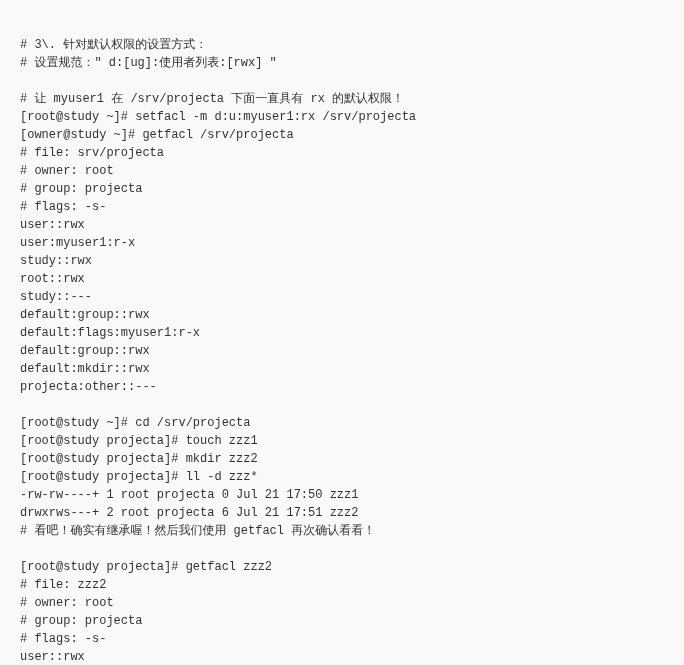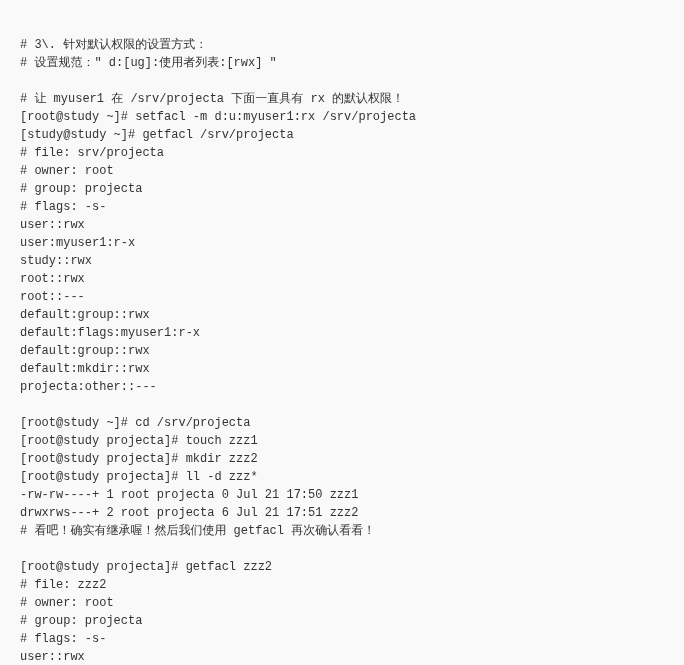--- a/index.html
+++ b/index.html
@@ -20,30 +20,30 @@
   </style>
 </head>
 <body>
 
 <div class="code">
 <span># 3\. 针对默认权限的设置方式：</span>
 <span># 设置规范：" d:[ug]:使用者列表:[rwx] "</span>
 
 <span># 让 myuser1 在 /srv/projecta 下面一直具有 rx 的默认权限！</span>
 <span>[root@study ~]# setfacl -m d:u:myuser1:rx /srv/projecta</span>
-<span>[study@study ~]# getfacl /srv/projecta</span>
+<span>[owner@study ~]# getfacl /srv/projecta</span>
 <span># file: srv/projecta</span>
 <span># owner: root</span>
 <span># group: projecta</span>
 <span># flags: -s-</span>
 <span>user::rwx</span>
 <span>user:myuser1:r-x</span>
 <span>study::rwx</span>
 <span>root::rwx</span>
-<span>root::---</span>
+<span>study::---</span>
 <span>default:group::rwx</span>
 <span>default:flags:myuser1:r-x</span>
 <span>default:group::rwx</span>
 <span>default:mkdir::rwx</span>
 <span>projecta:other::---</span>
 
 <span>[root@study ~]# cd /srv/projecta</span>
 <span>[root@study projecta]# touch zzz1</span>
 <span>[root@study projecta]# mkdir zzz2</span>
 <span>[root@study projecta]# ll -d zzz*</span>

